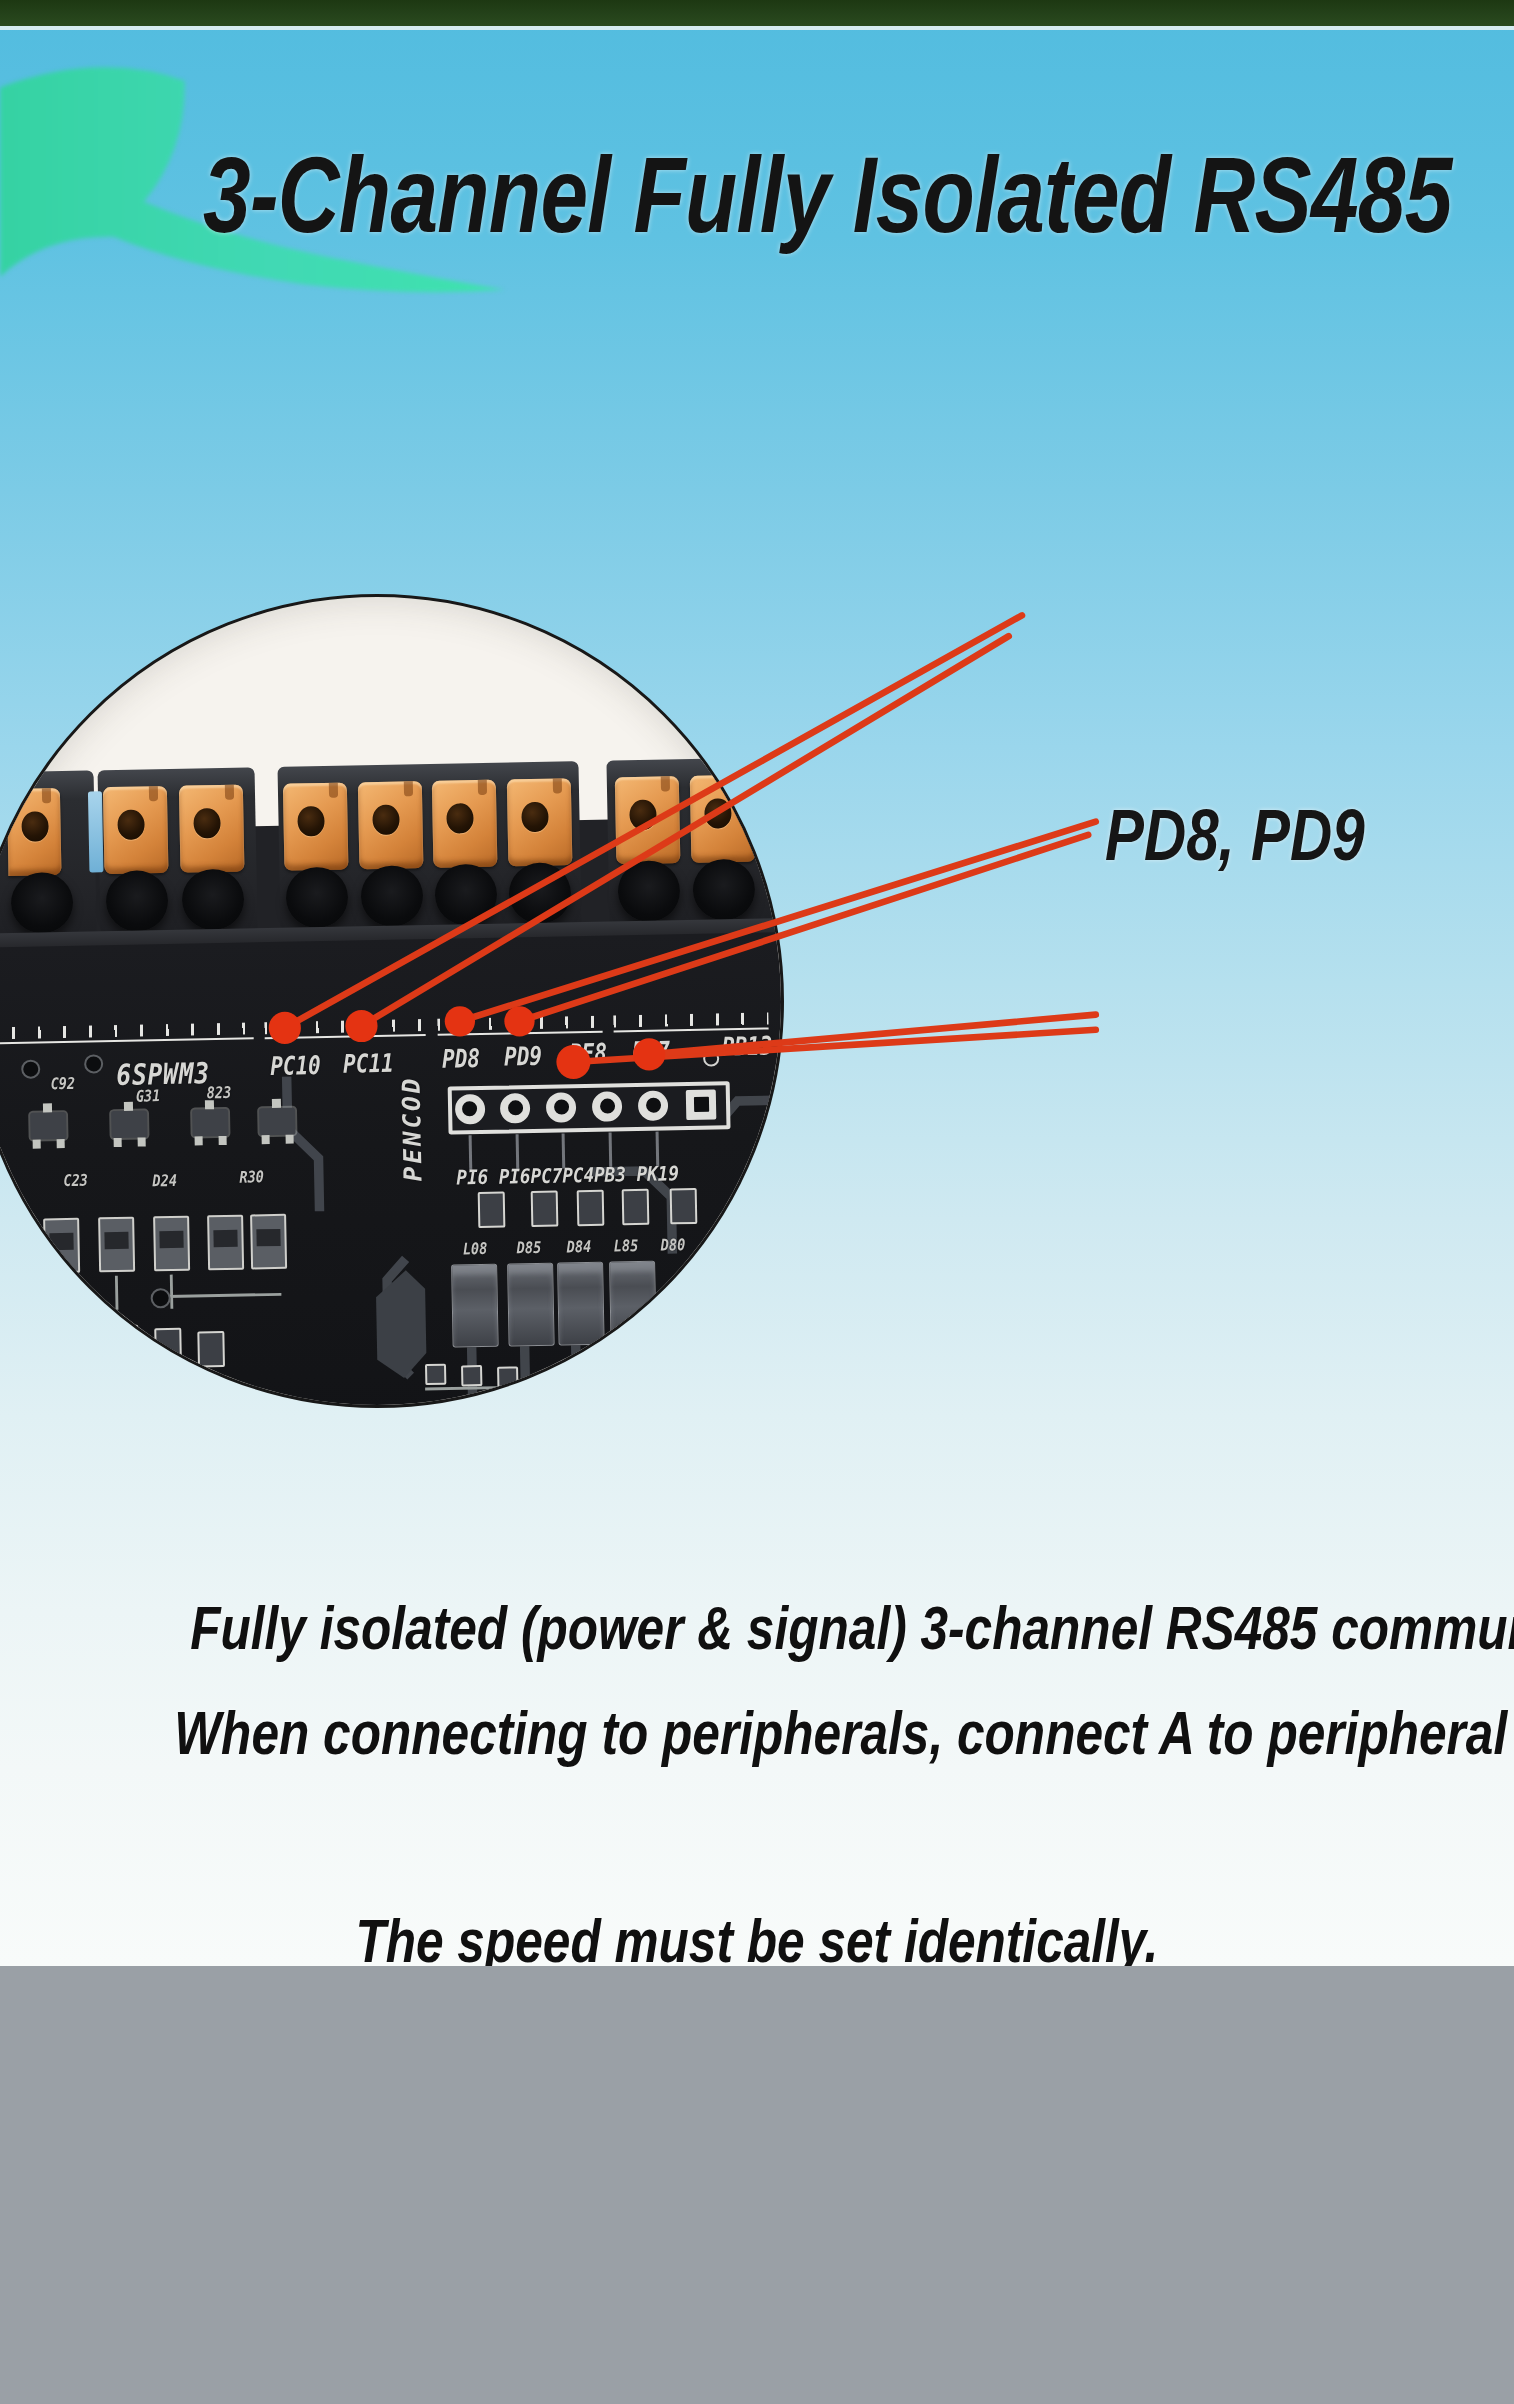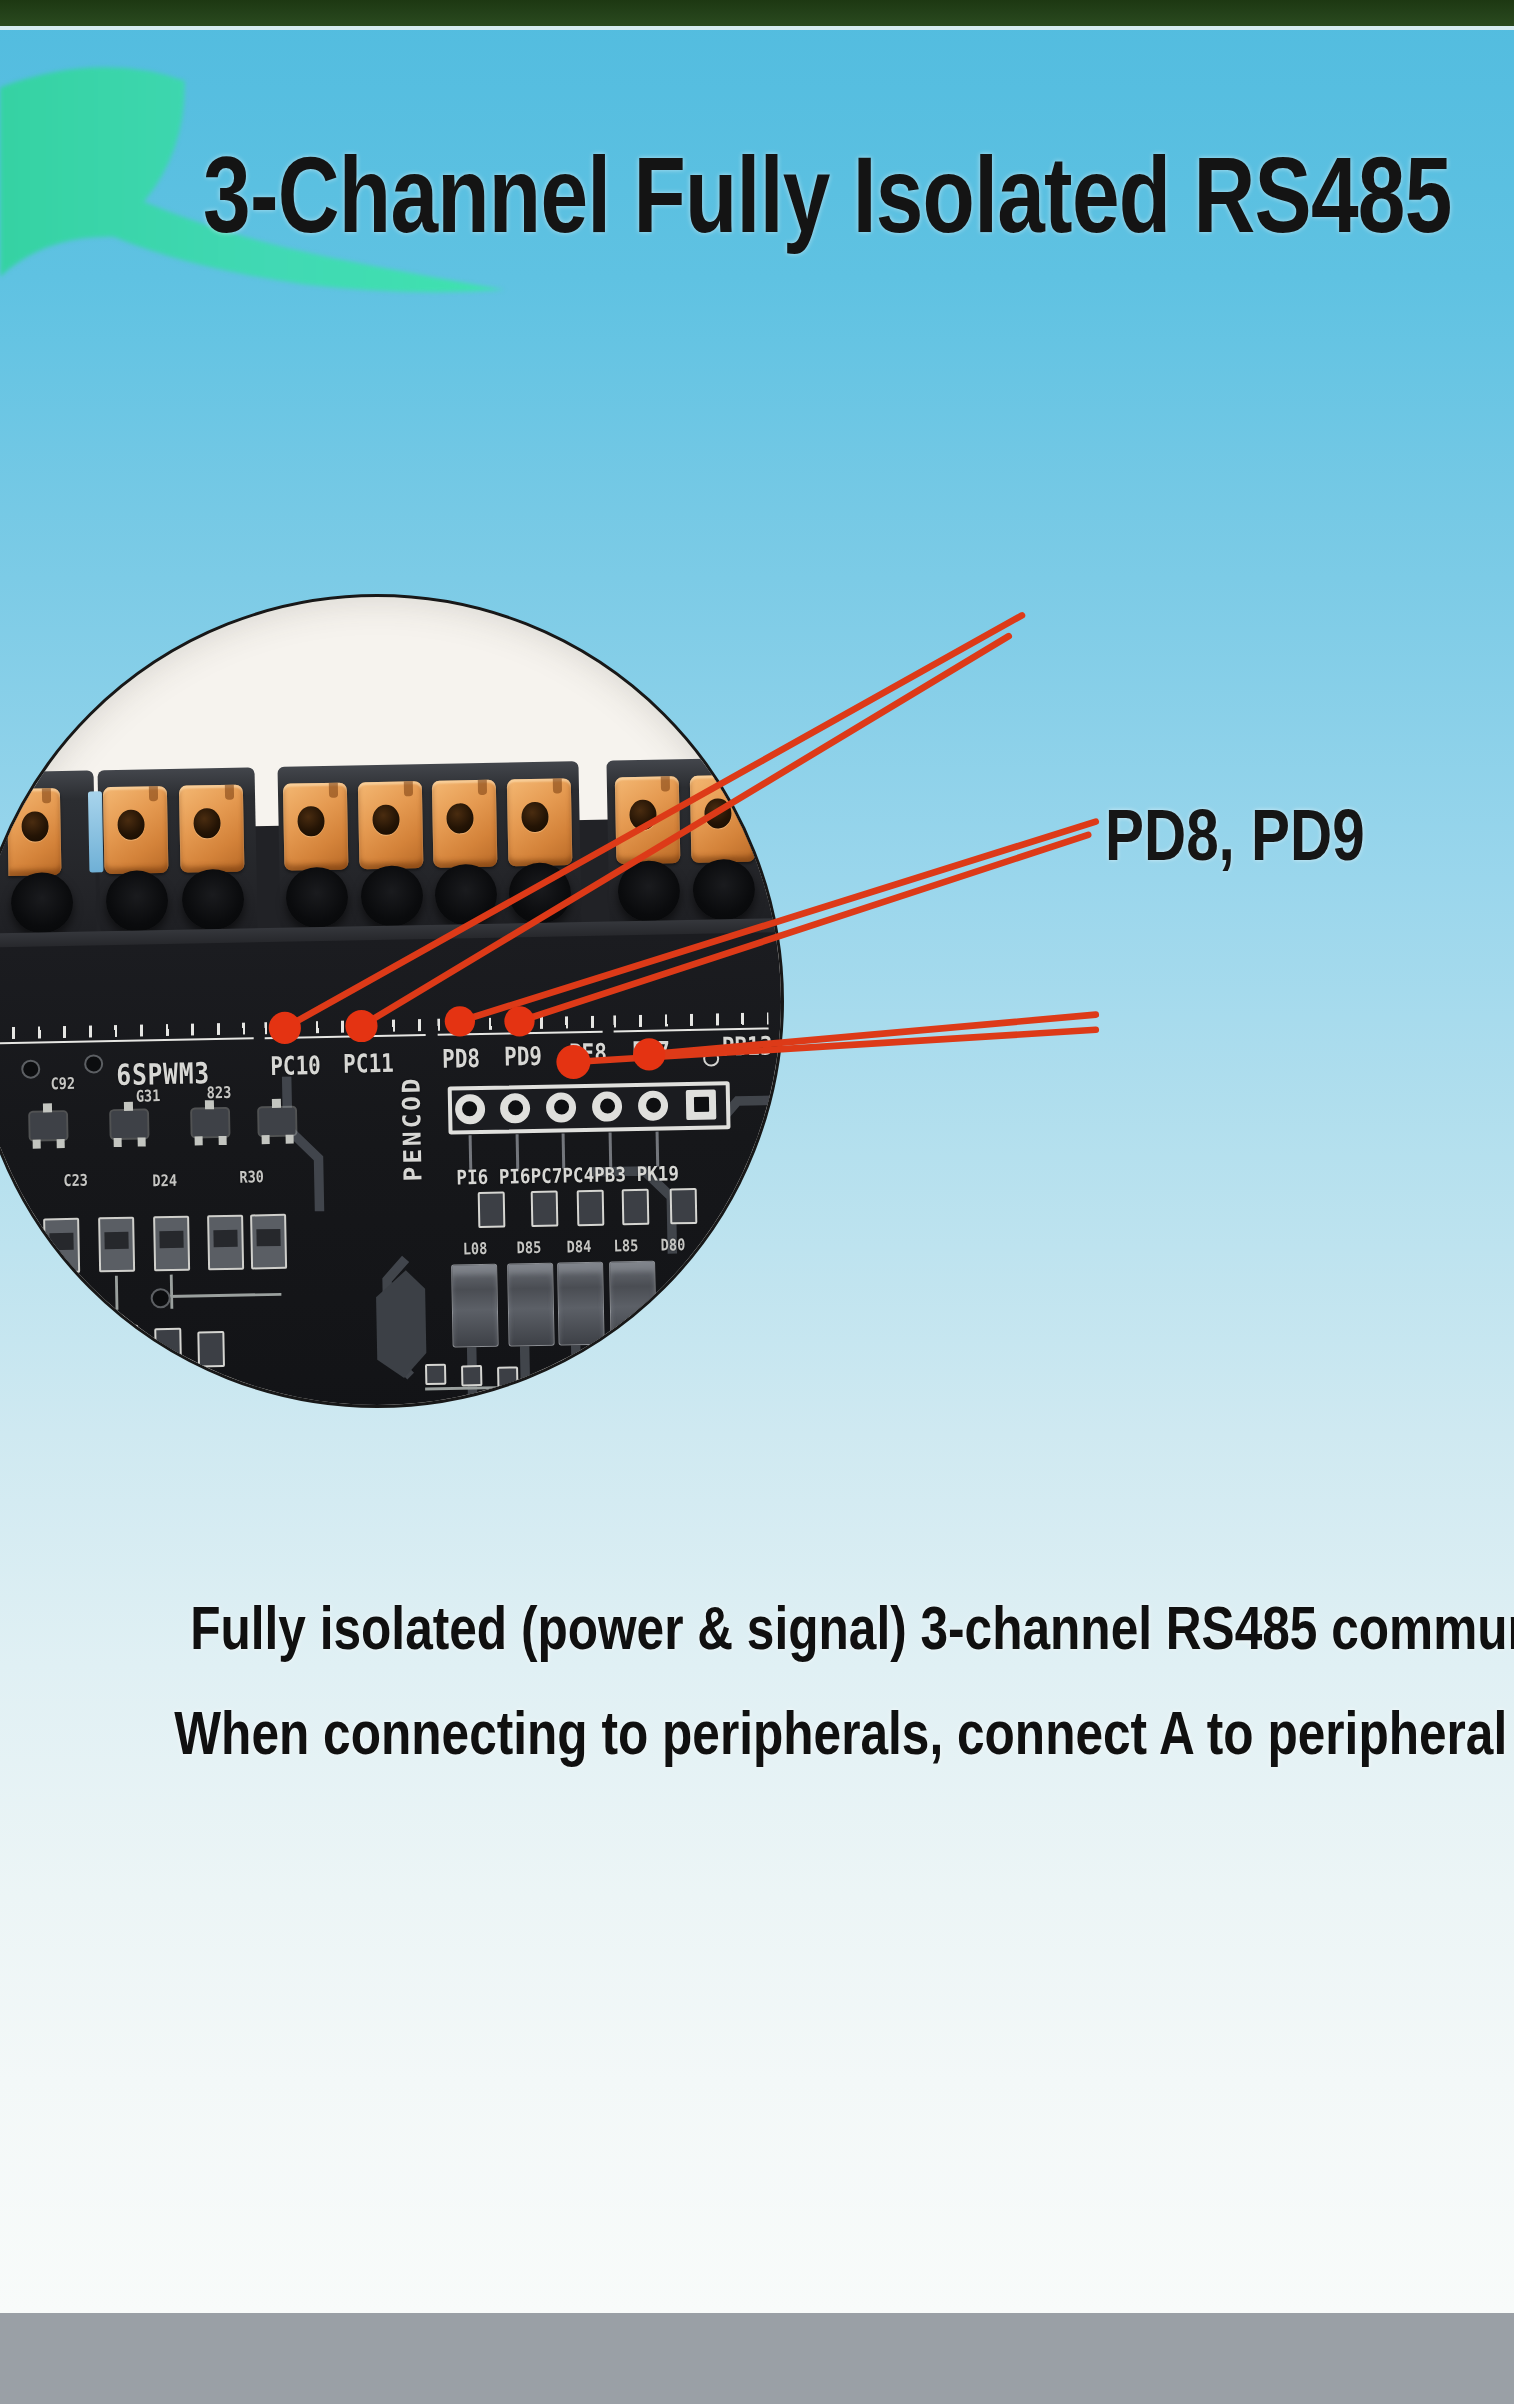--- a/index.html
+++ b/index.html
@@ -1,22 +1,23 @@
 <!DOCTYPE html>
 <html style="font-size:15px"><head>
 <meta charset="utf-8">
 <style>
   html,body{margin:0;padding:0;background:#9aa0a6;}
   .poster{
-    position:relative;width:1514px;height:2313px;overflow:hidden;
+    position:relative;width:1514px;height:1966px;overflow:hidden;
     font-family:"Liberation Sans",sans-serif;
     background:linear-gradient(180deg,
       #52bcdf 0%, #5fc2e2 12%, #7ccbe6 25%, #9ad6ec 38%,
       #b5e0ee 50%, #cfe9f1 62%, #e0f0f4 72%, #ecf5f6 82%,
       #f3f8f8 90%, #f8fbfa 100%);
+    font-style:italic;
   }
   .abs{position:absolute;}
   .cond{display:inline-block;transform:scaleX(0.8);transform-origin:center center;white-space:nowrap;}
   .cond-l{display:inline-block;transform:scaleX(0.8);transform-origin:left center;white-space:nowrap;}
 
   
   .bar-top{left:0;top:0;width:1514px;height:25.6px;background:linear-gradient(180deg,#1d3812,#24421a 55%,#2a4a1e);}
   .bar-top-line{left:0;top:25.6px;width:1514px;height:4.7px;background:#d6ecf1;}
   .bar-bottom{left:0;top:2366px;width:1514px;height:39px;background:linear-gradient(180deg,#2e5222,#2b4a1d 60%,#27441a);}
   .bar-bottom-line{left:0;top:2362px;width:1514px;height:3.8px;background:#ffffff;opacity:.85;}
@@ -325,16 +326,19 @@
   <div class="abs callout lbl-pd">
     <span class="cond-l">PD8, PD9</span>
   </div>
 
   <div class="abs body-line bl1">
     <span class="cond">Fully isolated (power &amp; signal) 3-channel RS485 communication.</span>
   </div>
   <div class="abs body-line bl2">
     <span class="cond">When connecting to peripherals, connect A to peripheral A,</span>
   </div>
+  <div class="abs body-line bl4">
+    <span class="cond">The speed must be set identically.</span>
+  </div>
 
 
 </div>
 
 
 </body></html>

